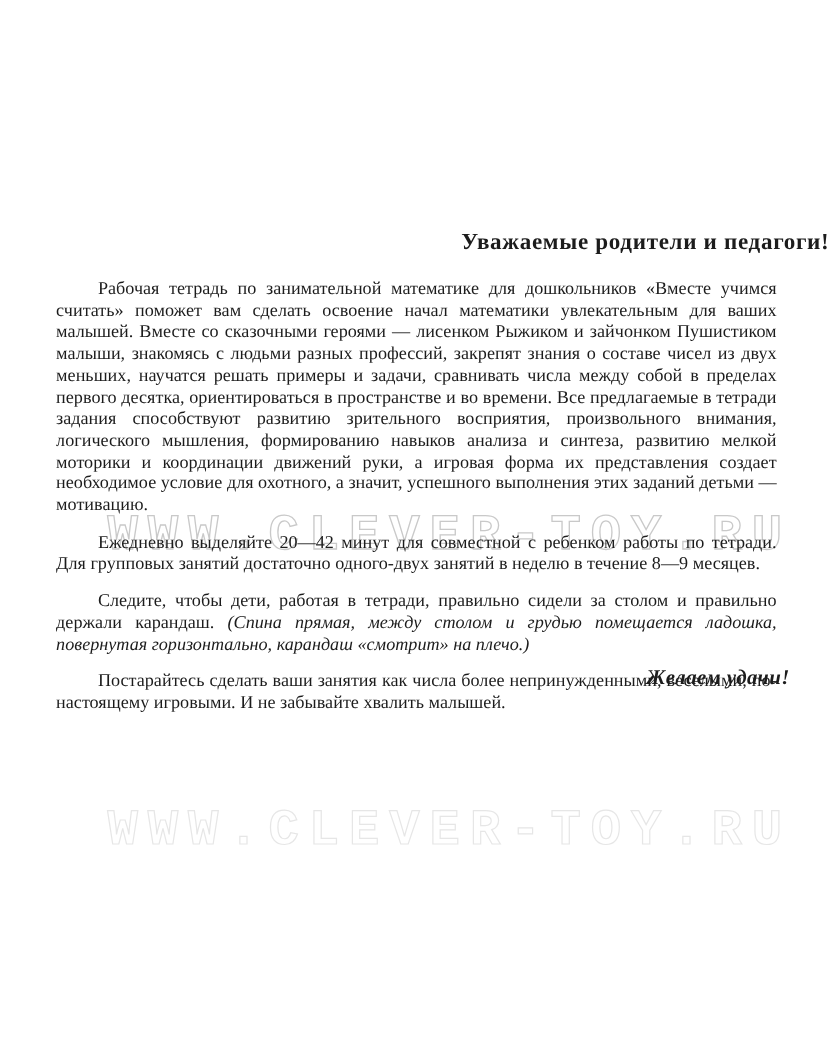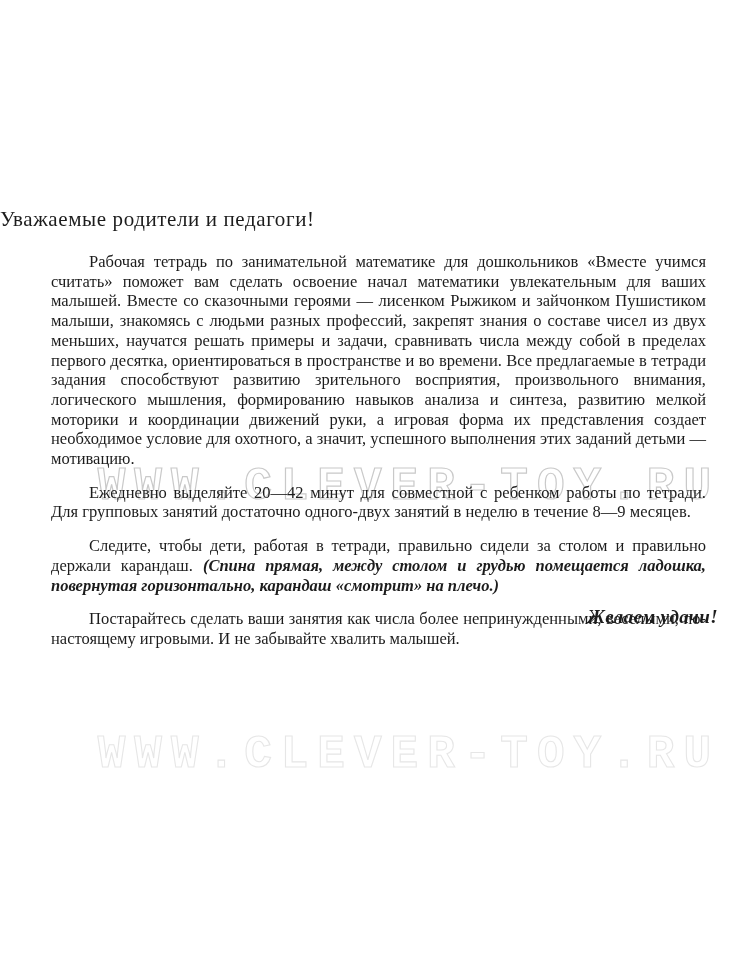--- a/index.html
+++ b/index.html
@@ -11,42 +11,42 @@
     background: #ffffff;
     overflow: hidden;
     font-family: "Liberation Serif", serif;
     color: #1c1c1c;
   }
   .title {
     position: absolute;
     top: 193px;
     left: 0;
     right: 0;
-    text-align: left;
+    text-align: right;
     font-size: 21px;
-    font-weight: normal;
+    font-weight: bold;
     letter-spacing: 0.6px;
     z-index: 2;
   }
   .body-text {
     position: absolute;
     top: 238px;
     left: 37px;
     width: 683px;
     font-size: 16.5px;
     line-height: 19.7px;
     text-align: justify;
     hyphens: auto;
     z-index: 2;
   }
   .body-text p {
     margin: 14px;
     text-indent: 38px;
   }
-  .italic-inline { font-style: italic; font-weight: bold; }
+  .italic-inline { font-style: italic; }
   .signature {
     position: absolute;
     top: 606px;
     right: 36px;
     font-size: 19px;
     font-weight: bold;
     font-style: italic;
     letter-spacing: 0.4px;
     z-index: 2;
   }

